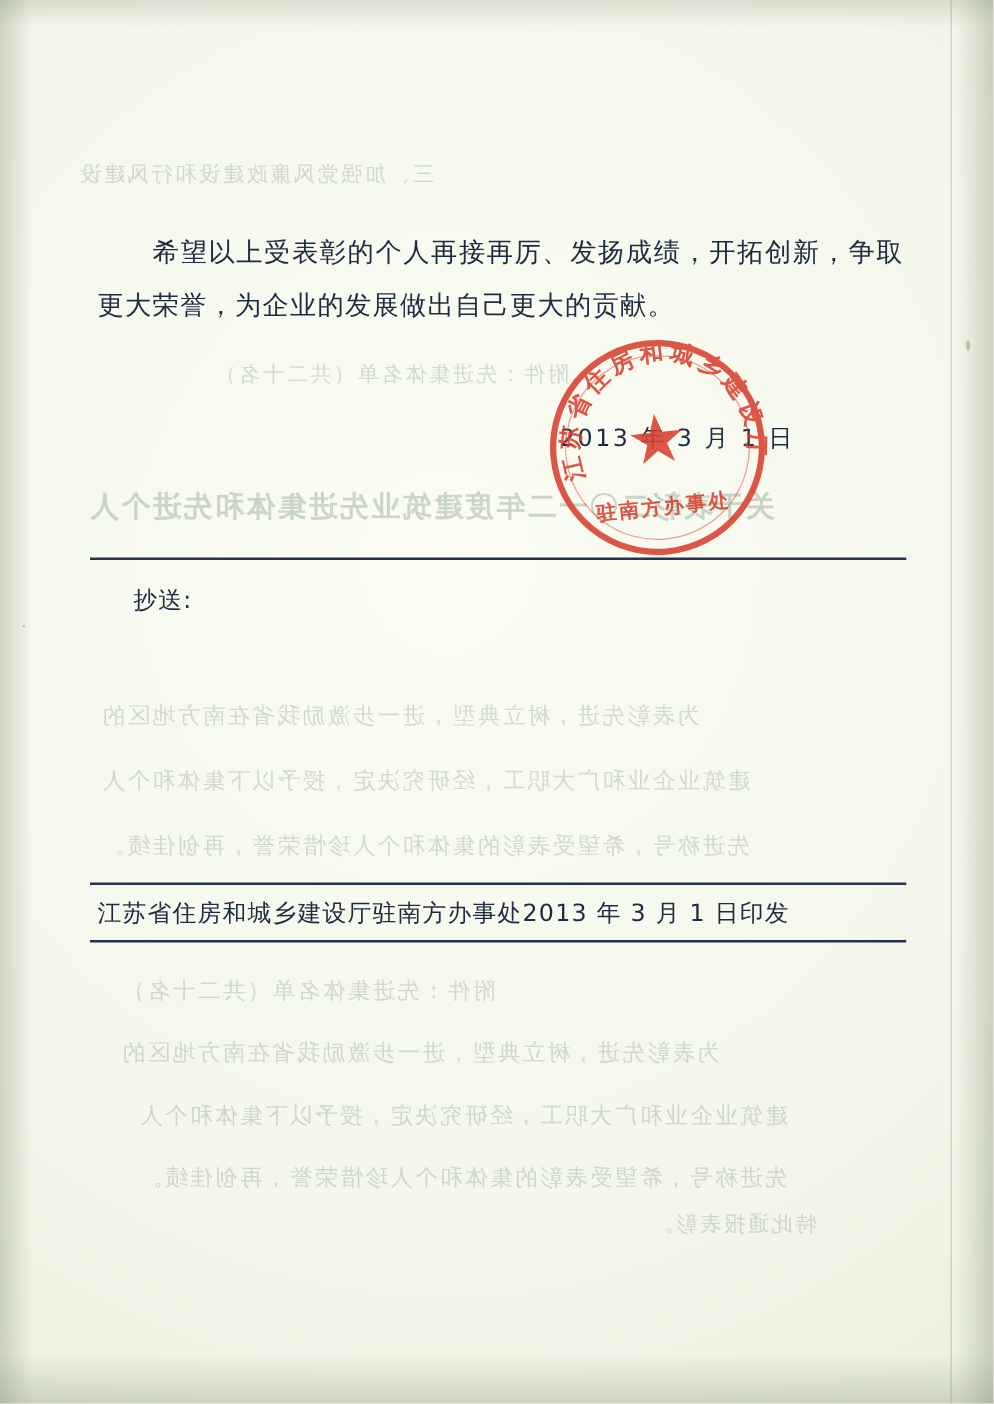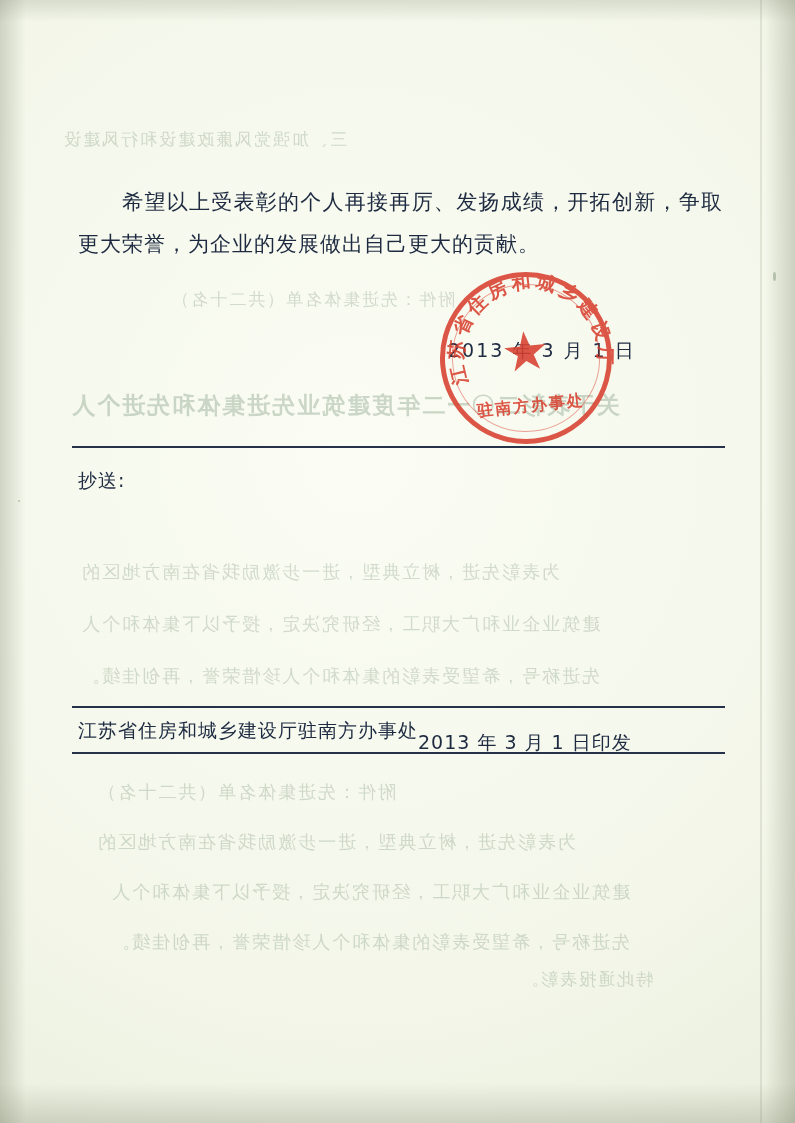--- a/index.html
+++ b/index.html
@@ -153,38 +153,39 @@
     left: 78px;
     right: 74px;
     color: #1d2a40;
     font-size: 19px;
     line-height: 40px;
     letter-spacing: 1px;
   }
   .cc-label {
     float: left;
     width: 76px;
+    text-align: right;
   }
   .cc-body {
     margin-left: 76px;
     text-align: justify;
   }
 
   .footer-row {
     position: absolute;
     left: 78px;
     right: 74px;
     display: flex;
     justify-content: flex-start;
     color: #1d2a40;
     font-size: 19px;
     letter-spacing: 1px;
   }
   .footer-left { white-space: nowrap; }
-  .footer-right { white-space: nowrap; padding-right: 36px; margin-top: 12px; }
+  .footer-right { white-space: nowrap; padding-right: 36px; }
 
   .speck {
     position: absolute;
     background: rgba(120,140,110,0.45);
     border-radius: 50%;
   }
 </style>
 </head>
 <body>
 

